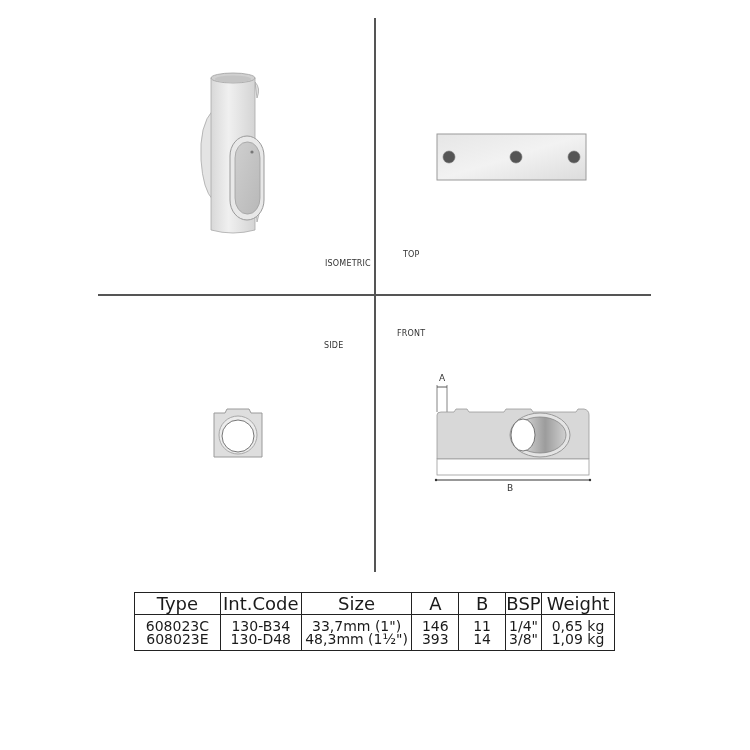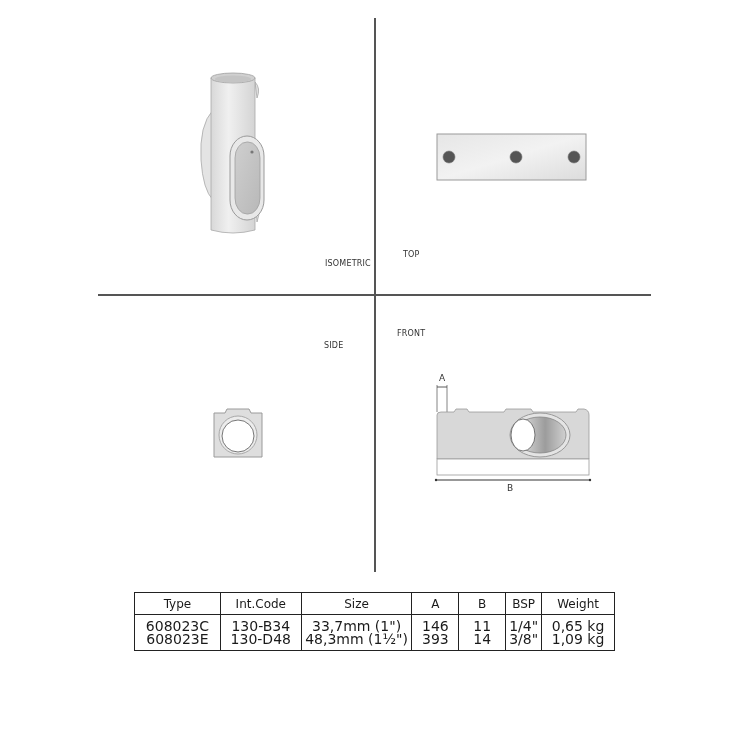--- a/index.html
+++ b/index.html
@@ -5,21 +5,21 @@
     html, body { margin: 0; padding: 0; background: #ffffff; }
     body { width: 750px; height: 750px; position: relative; overflow: hidden;
            font-family: "DejaVu Sans", sans-serif; color: #222; }
     .vline { position: absolute; left: 374px; top: 18px; width: 2px; height: 554px; background: #555; }
     .hline { position: absolute; left: 98px; top: 294px; width: 553px; height: 2px; background: #555; }
     .label { position: absolute; font-size: 8px; letter-spacing: 0.2px; color: #333; }
     svg { position: absolute; overflow: visible; }
     table.spec { position: absolute; left: 134px; top: 592px; width: 481px; border-collapse: collapse;
                  font-family: "DejaVu Sans", sans-serif; color: #1a1a1a; }
     table.spec th, table.spec td { border-left: 1.5px solid #222; border-right: 1.5px solid #222; text-align: center; padding: 0; }
-    table.spec th { font-weight: normal; font-size: 12px; height: 21px; border-top: 1.5px solid #222; border-bottom: 1.5px solid #222; }
+    table.spec th { font-weight: normal; font-size: 18px; height: 21px; border-top: 1.5px solid #222; border-bottom: 1.5px solid #222; }
     table.spec td { font-size: 14px; height: 13px; line-height: 13px; }
     table.spec tr.first td { padding-top: 5px; }
     table.spec tr.last td { padding-bottom: 4px; border-bottom: 1.5px solid #222; }
   </style>
 </head>
 <body>
 
 <div class="vline"></div>
 <div class="hline"></div>
 

